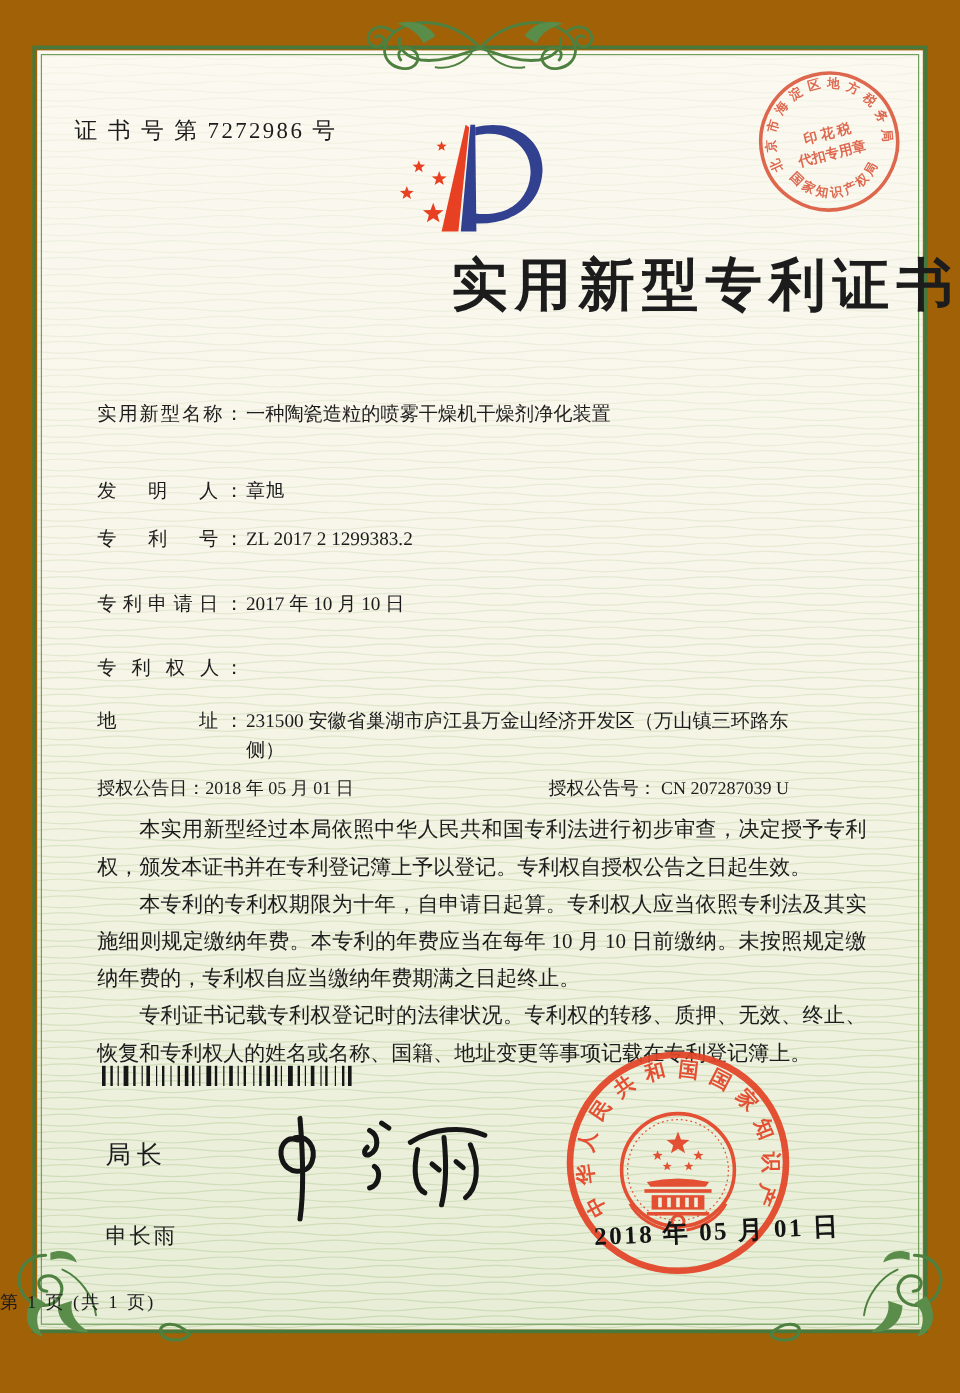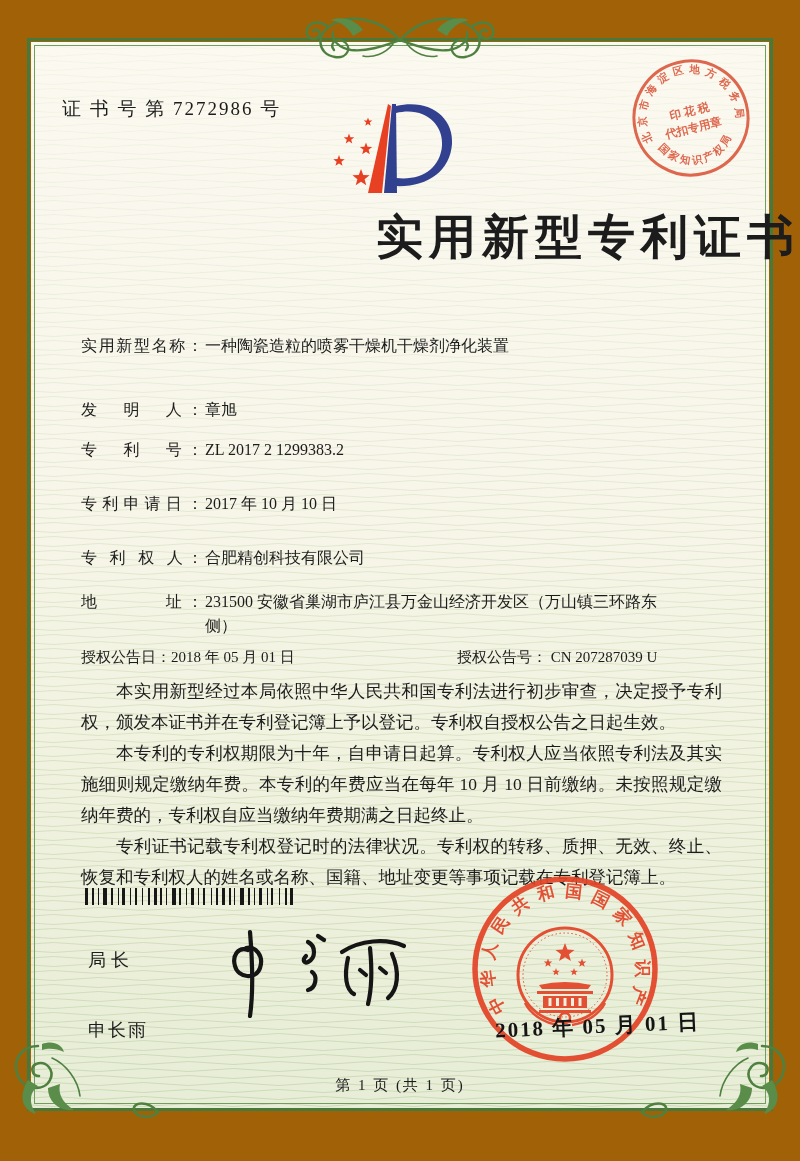--- a/index.html
+++ b/index.html
@@ -21,28 +21,28 @@
          font-size:47px;font-weight:700;letter-spacing:6px;}
   .row{position:absolute;left:81px;font-size:16px;display:flex;line-height:1.5;}
   .row .lab{flex:none;width:122px;text-align:justify;text-align-last:justify;}
   .row .val{margin-left:2px;max-width:480px;}
   .grant{position:absolute;left:81px;top:648px;font-size:15px;width:640px;display:flex;}
   .grant .g2{position:absolute;left:376px;top:0;}
   .paras{position:absolute;left:81px;top:676px;width:641px;font-size:17.5px;
          line-height:31px;text-align:justify;}
   .paras p{margin:0;text-indent:2em;}
   #barcode{position:absolute;left:85px;top:888px;}
-  .officer{position:absolute;left:88px;top:948px;font-size:18px;letter-spacing:5px;}
+  .officer{position:absolute;left:88px;top:948px;font-size:21px;letter-spacing:5px;}
   .officer-name{position:absolute;left:88px;top:1018px;font-size:18px;letter-spacing:2px;}
   #signature{position:absolute;left:220px;top:928px;}
   #seal{position:absolute;left:468px;top:872px;opacity:.93;}
   #revenue-stamp{position:absolute;left:629px;top:56px;opacity:.85;}
   .seal-date{position:absolute;left:495px;top:1012px;font-size:21px;font-weight:700;
              letter-spacing:2px;transform:rotate(-2.5deg);color:#141414;}
-  .footer{position:absolute;left:0;top:1076px;width:100%;text-align:center;
+  .footer{position:absolute;left:0;top:1076px;width:100%;text-align:left;
           font-size:15px;letter-spacing:2px;}
 </style>
 </head>
 <body>
 
 <div class="page">
 
   <div class="paper"></div>
   <svg id="waves" width="738" height="1066">
       <path d="M0 6 q22.5 -3 45 0 t45 0 q22.5 -3 45 0 t45 0 q22.5 -3 45 0 t45 0 q22.5 -3 45 0 t45 0 q22.5 -3 45 0 t45 0 q22.5 -3 45 0 t45 0 q22.5 -3 45 0 t45 0 q22.5 -3 45 0 t45 0 q22.5 -3 45 0 t45 0" fill="none" stroke="#b9cf9e" stroke-width="1" opacity="0.10"></path>
@@ -272,21 +272,20 @@
   <div class="row" style="top:438px">
     <span class="lab">专　利　号：</span>
     <span class="val">ZL 2017 2 1299383.2</span>
   </div>
   <div class="row" style="top:492px">
     <span class="lab">专利申请日：</span>
     <span class="val">2017 年 10 月 10 日</span>
   </div>
   <div class="row" style="top:546px">
     <span class="lab">专 利 权 人：</span>
-    <span class="val">合肥精创科技有限公司</span>
   </div>
   <div class="row" style="top:590px">
     <span class="lab">地　　　址：</span>
     <span class="val">231500 安徽省巢湖市庐江县万金山经济开发区（万山镇三环路东侧）</span>
   </div>
 
   <div class="grant">
     <span>授权公告日：</span>
     <span>2018 年 05 月 01 日</span>
     <span class="g2">

